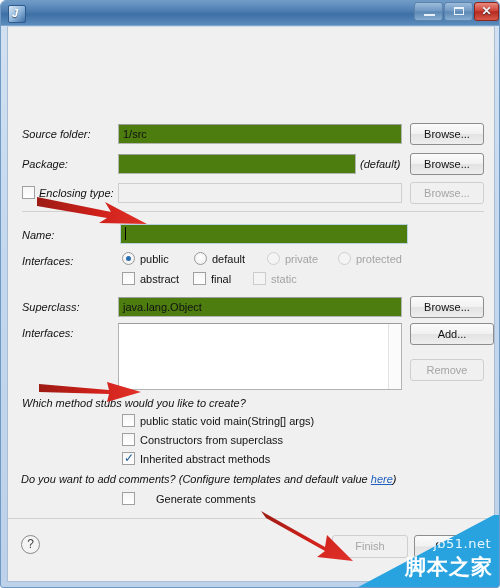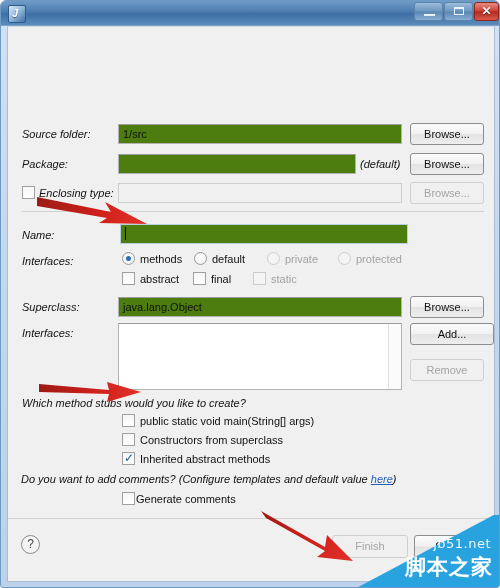--- a/index.html
+++ b/index.html
@@ -388,21 +388,21 @@
       <div class="sep" style="left:14px; top:122px; width:462px;"></div>
 
       <div class="row-label" style="left:14px; top:140px;">Name:</div>
       <div class="txt focused" style="left:112px; top:135px; width:288px;"><span class="caret"></span></div>
 
       <div class="row-label" style="left:14px; top:166px;">Interfaces:</div>
 
       <div class="rb" style="left:114px; top:163px;">
         <span class="dot"></span>
       </div>
-      <div class="opt-label" style="left:132px; top:164px;">methods</div>
+      <div class="opt-label" style="left:132px; top:164px;">public</div>
 
       <div class="rb" style="left:186px; top:163px;"></div>
       <div class="opt-label" style="left:204px; top:164px;">default</div>
 
       <div class="rb disabled" style="left:259px; top:163px;"></div>
       <div class="opt-label disabled" style="left:277px; top:164px;">private</div>
 
       <div class="rb disabled" style="left:330px; top:163px;"></div>
       <div class="opt-label disabled" style="left:348px; top:164px;">protected</div>
 
@@ -437,21 +437,21 @@
       <div class="cb" style="left:114px; top:363px;">
         <span class="tick">✓</span>
       </div>
       <div class="opt-label" style="left:132px; top:364px;text-align:right;">Inherited abstract methods</div>
 
       <div class="row-label" style="left:13px; top:384px;text-align:center;">
         <span>Do you want to add comments? (Configure templates and default value </span><span class="link">here</span><span>)</span>
       </div>
 
       <div class="cb" style="left:114px; top:403px;"></div>
-      <div class="opt-label" style="left:128px; top:404px;">Generate comments</div>
+      <div class="opt-label" style="left:148px; top:404px;">Generate comments</div>
     </div>
 
     <div id="buttonbar">
       <div id="help-icon">?</div>
       <div class="btn" id="btn-cancel">Cancel</div>
       <div class="btn disabled" id="btn-finish">Finish</div>
     </div>
   </div>
 
   <svg class="arrow" style="left:34px; top:192px;" width="122" height="36" viewBox="0 0 122 36">

